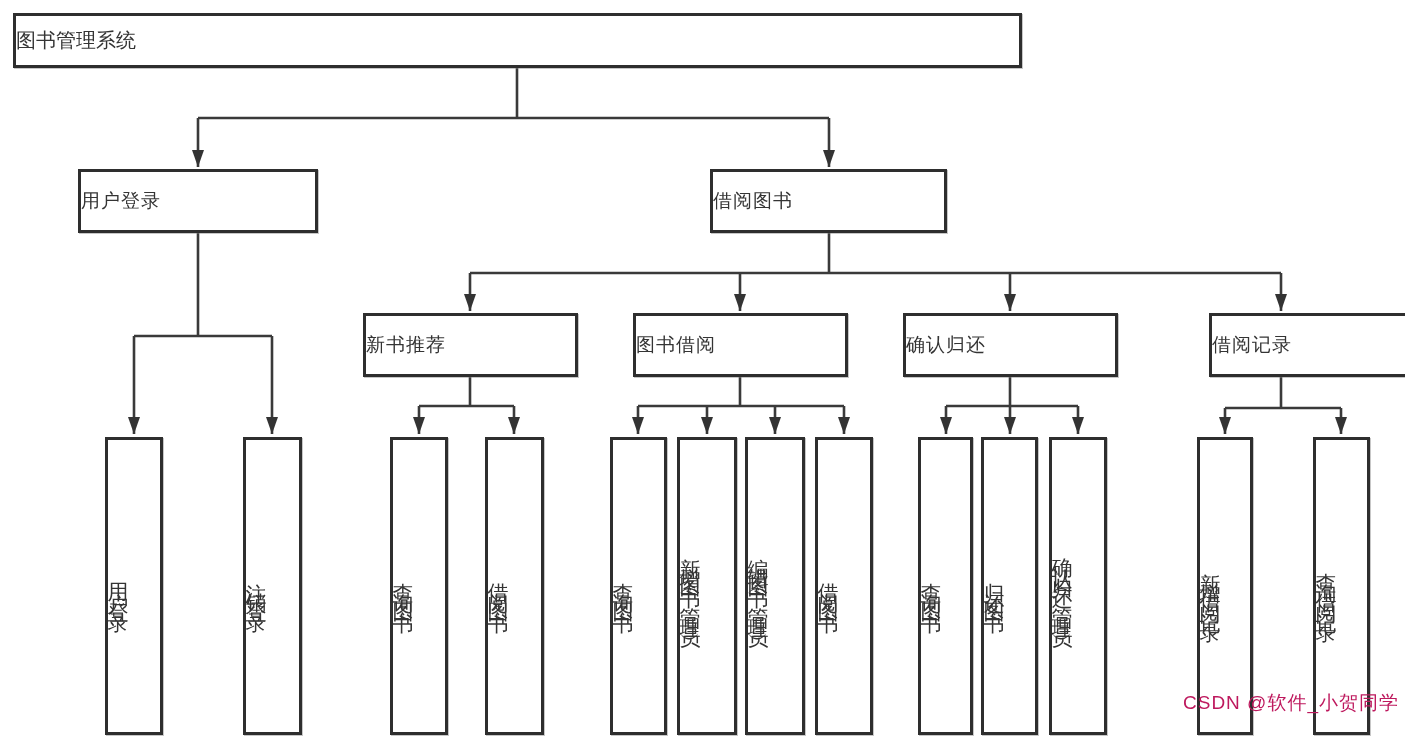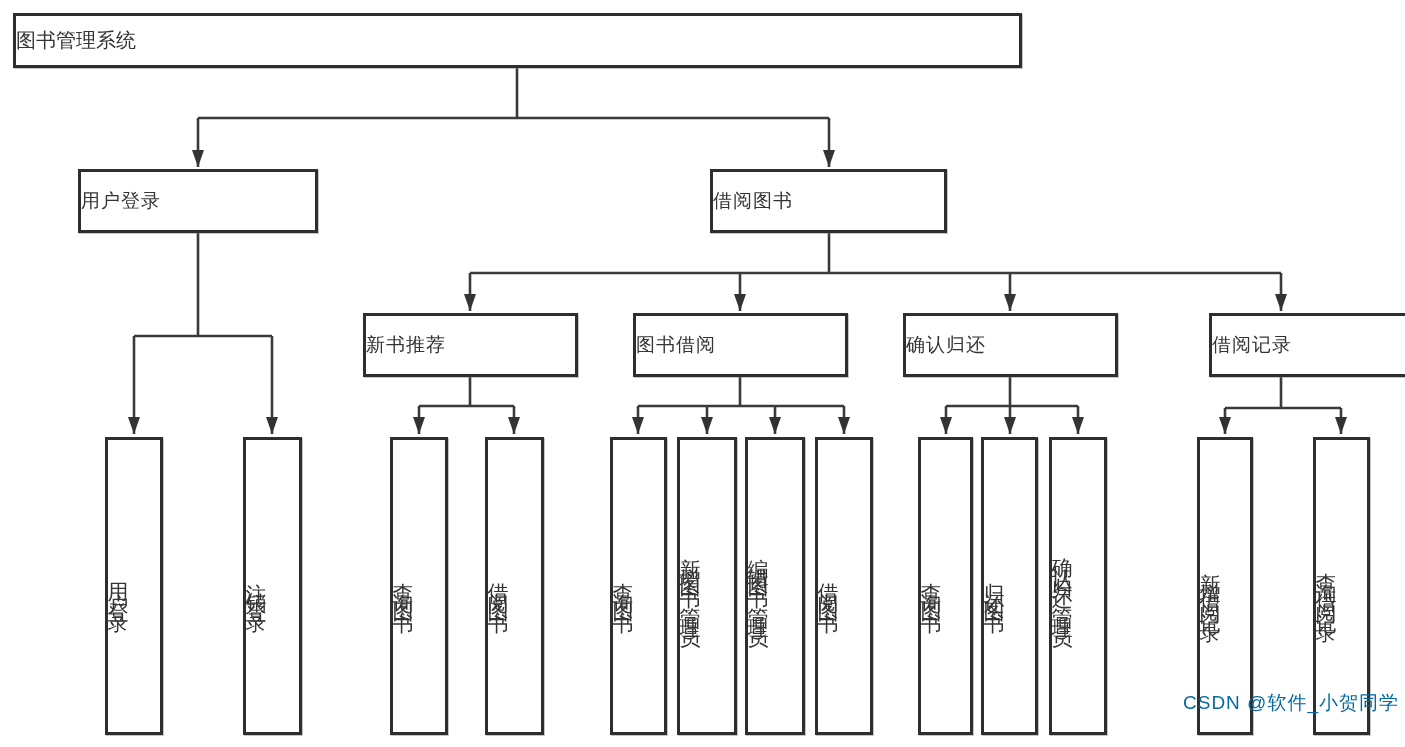--- a/index.html
+++ b/index.html
@@ -17,21 +17,21 @@
   .h-box{font-size:19px;letter-spacing:1px;}
   .root-box{font-size:20px;}
   .leaf{border-width:3px;}
   .leaf .vtext{
     writing-mode:vertical-rl;
     font-size:21px;letter-spacing:10px;line-height:1;
     color:#343434;white-space:nowrap;
   }
   .watermark{
     position:absolute;z-index:3;left:1183px;top:690px;
-    font-size:19px;color:#0369a1;letter-spacing:1px;white-space:nowrap;
+    font-size:19px;color:#be185d;letter-spacing:1px;white-space:nowrap;
   }
 </style>
 </head>
 <body>
 
 <div id="canvas">
 
   <svg id="wires" width="1405" height="747" viewBox="0 0 1405 747">
     <defs>
       <marker id="ah" markerUnits="userSpaceOnUse" markerWidth="18" markerHeight="14" viewBox="0 0 18 14" refX="17" refY="7" orient="auto">

